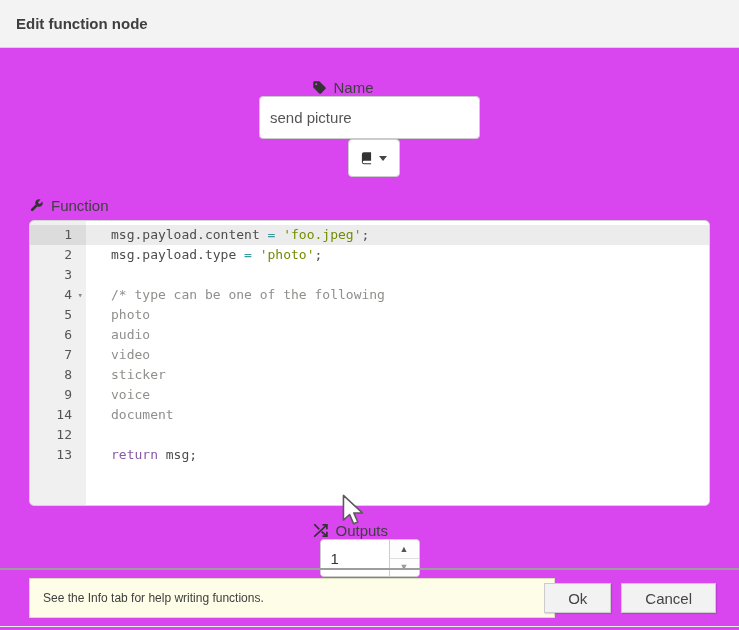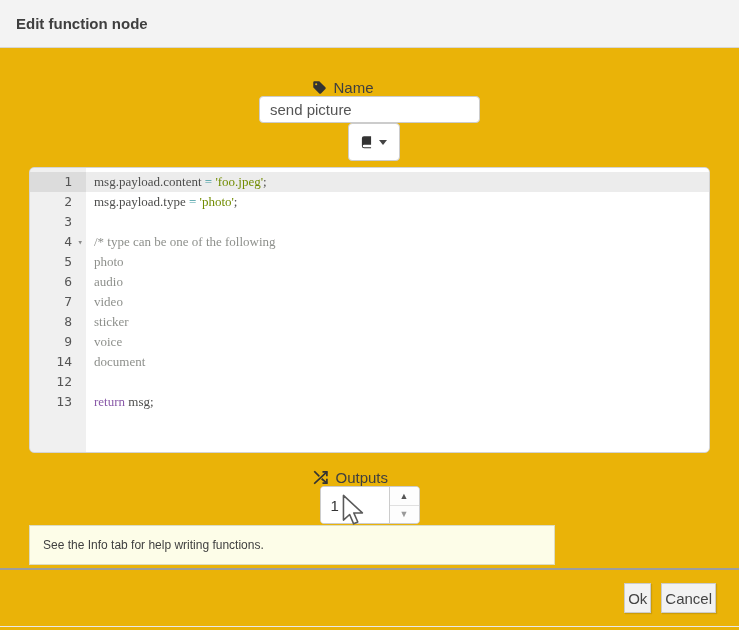--- a/index.html
+++ b/index.html
@@ -1,35 +1,35 @@
 <!DOCTYPE html>
 <html><head>
 <meta charset="utf-8">
 <style>
   html,body{margin:0;padding:0;}
   body{
     width:739px;height:630px;position:relative;overflow:hidden;background:#fff;
     font-family:"Liberation Sans","DejaVu Sans",sans-serif;color:#444;
   }
-  .dialog{position:absolute;inset:0;background:#eab308;}
+  .dialog{position:absolute;inset:0;background:#d946ef;}
   
   .dialog-header{
     height:47px;background:#f3f3f3;border-bottom:1px solid #d6d6d6;
     line-height:47px;padding-left:16px;font-size:15px;font-weight:bold;color:#3f3f3f;
   }
   
   .dialog-body{padding:0 29px 0 29px;}
   .form-row{display:flex;align-items:center;flex-direction:column;}
   .name-row{margin-top:31px;}
   .field-label{width:116px;flex:none;display:flex;align-items:center;font-size:15px;color:#3f3f3f;}
   .field-label svg{margin-right:7px;}
   .text-input{
     flex:1;height:34px;border:1px solid #ccc;border-radius:4px;box-sizing:border-box;
     font-family:"Liberation Sans","DejaVu Sans",sans-serif;font-size:15px;color:#555;
-    padding:4px 10px;outline:none;background:#fff;
+    padding:12px 10px;outline:none;background:#fff;
   }
   .library-button{
     margin-left:8px;width:50px;height:36px;background:#fff;border:1px solid #ccc;border-radius:4px;
     display:flex;align-items:center;justify-content:center;cursor:pointer;flex:none;
   }
   .caret-down{width:0;height:0;border-left:4px solid transparent;border-right:4px solid transparent;
     border-top:5px solid #444;margin-left:5px;}
   .func-label{margin-top:20px;display:flex;align-items:center;font-size:15px;color:#3f3f3f;}
   .func-label svg{margin-right:7px;}
   
@@ -39,21 +39,21 @@
     font-family:"DejaVu Sans Mono","Liberation Mono",monospace;font-size:13px;
     padding-top:4px;box-sizing:content-box;
   }
   .code-row{display:flex;height:20px;line-height:20px;}
   .gutter-cell{
     width:56px;flex:none;box-sizing:border-box;background:#f0f0f0;color:#555;
     text-align:right;padding-right:14px;position:relative;user-select:none;
   }
   .code-row.active .gutter-cell{background:#dcdcdc;}
   .fold{position:absolute;right:3px;top:0;font-size:9px;color:#8a8a8a;line-height:20px;}
-  .code-cell{flex:1;padding-left:8px;white-space:pre;color:#4d4d4c;font-family:Liberation Serif, serif;}
+  .code-cell{flex:1;padding-left:25px;white-space:pre;color:#4d4d4c;}
   .code-row.active .code-cell{background:#ececec;}
   .tok-plain{color:#4d4d4c;}
   .tok-op{color:#3e999f;}
   .tok-str{color:#718c00;}
   .tok-comment{color:#8e908c;}
   .tok-keyword{color:#8959a8;}
   
   .outputs-row{margin-top:16px;}
   .spinner{
     width:100px;height:38px;border:1px solid #ccc;border-radius:4px;box-sizing:border-box;
@@ -70,21 +70,21 @@
   
   .info-box{
     margin-top:1px;width:526px;height:40px;box-sizing:border-box;background:#fdfde8;
     border:1px solid #dcdcc2;display:flex;align-items:center;padding-left:13px;
     font-size:12px;color:#3f3f3f;
   }
   
   .footer-divider{position:absolute;left:0;right:0;top:568px;height:2px;background:#9d9d9d;}
   .dialog-footer{position:absolute;right:23px;top:583px;display:flex;}
   .dlg-btn{
-    height:30px;padding:0 3px;margin-left:10px;background:#f2f2f2;border:1px solid #ccc;
+    height:30px;padding:0 23px;margin-left:10px;background:#f2f2f2;border:1px solid #ccc;
     font-size:15px;color:#444;font-family:"Liberation Sans","DejaVu Sans",sans-serif;
     cursor:pointer;box-shadow:1px 1px 1px rgba(0,0,0,0.12);
   }
   .bottom-line{position:absolute;left:0;right:0;top:626px;height:1px;background:#e9e9e9;}
   
   .cursor{position:absolute;left:342px;top:494px;pointer-events:none;}
 </style>
 </head>
 <body>
 
@@ -103,20 +103,26 @@
       </div>
       <input class="text-input" type="text" value="send picture" style="">
       <div class="library-button">
         <svg width="14" height="14" viewBox="0 0 24 24">
           <path fill="#333" d="M19 2 L19 16.5 L7 16.5 A2.25 2.25 0 0 0 7 21 L19 21 L19 22.5 L7 22.5 A3.75 3.75 0 0 1 3.25 18.75 L3.25 5.5 A3.5 3.5 0 0 1 6.75 2 Z"></path>
         </svg>
         <span class="caret-down"></span>
       </div>
     </div>
 
+    <div class="func-label">
+      <svg width="15" height="15" viewBox="0 0 24 24">
+        <path fill="#333" d="M14.7 6.3a1 1 0 0 0 0 1.4l1.6 1.6a1 1 0 0 0 1.4 0l3.77-3.77a6 6 0 0 1-7.94 7.94l-6.91 6.91a2.12 2.12 0 0 1-3-3l6.91-6.91a6 6 0 0 1 7.94-7.94l-3.76 3.76z"></path>
+      </svg>
+      <span>Function</span>
+    </div>
 
     <div class="editor">
       <div class="lines">
           <div class="code-row active">
             <div class="gutter-cell">1</div>
             <div class="code-cell"><span class="tok-plain">msg.payload.content </span><span class="tok-op">=</span><span class="tok-plain"> </span><span class="tok-str">'foo.jpeg'</span><span class="tok-plain">;</span></div>
           </div>
           <div class="code-row">
             <div class="gutter-cell">2</div>
             <div class="code-cell"><span class="tok-plain">msg.payload.type </span><span class="tok-op">=</span><span class="tok-plain"> </span><span class="tok-str">'photo'</span><span class="tok-plain">;</span></div>

